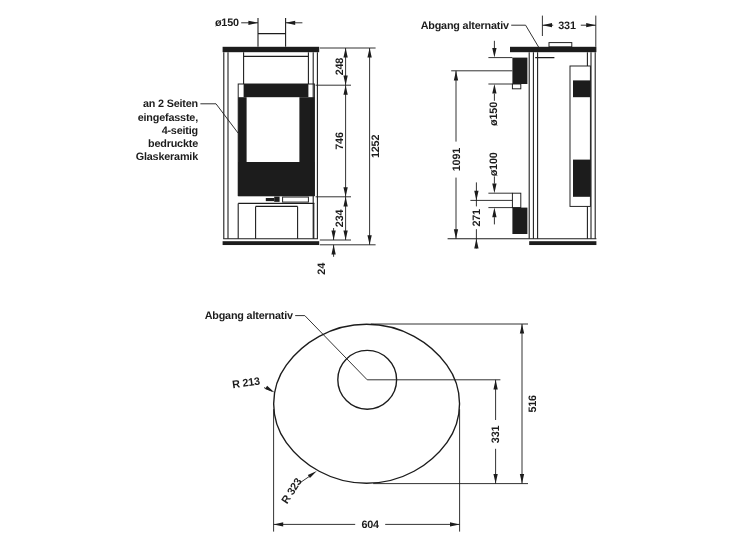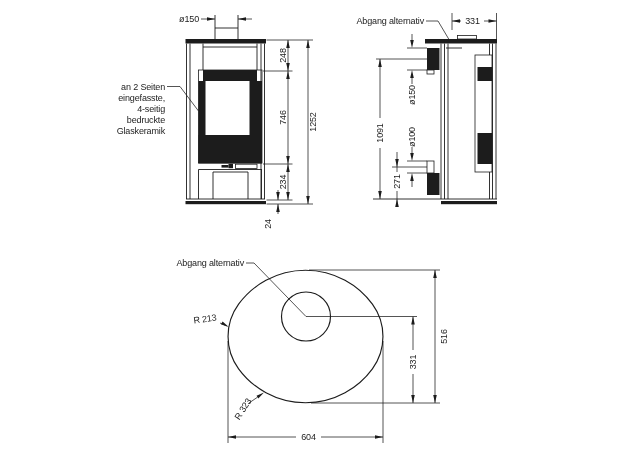--- a/index.html
+++ b/index.html
@@ -1,16 +1,16 @@
 <!DOCTYPE html>
 <html><head>
 <meta charset="utf-8">
 <style>
   html,body{margin:0;padding:0;background:#ffffff;}
-  .page{position:relative;width:624px;height:460px;background:#ffffff;overflow:hidden;}
+  .page{position:relative;width:624px;height:460px;background:#ffffff;overflow:hidden;font-weight:bold;}
   svg{display:block;}
   svg text{font-family:"Liberation Sans",sans-serif;font-size:9px;fill:#1c1c1c;letter-spacing:-0.15px;}
   .ln{stroke:#1c1c1c;stroke-width:0.9;fill:none;}
   .th{stroke:#1c1c1c;stroke-width:1.15;fill:none;}
   .dl{stroke:#1c1c1c;stroke-width:0.75;fill:none;}
   .fl{fill:#1c1c1c;stroke:none;}
   .wbox{fill:#ffffff;stroke:#1c1c1c;stroke-width:0.8;}
   .vt{text-anchor:middle;dominant-baseline:central;}
   .end{text-anchor:end;}
   .mid{text-anchor:middle;}

